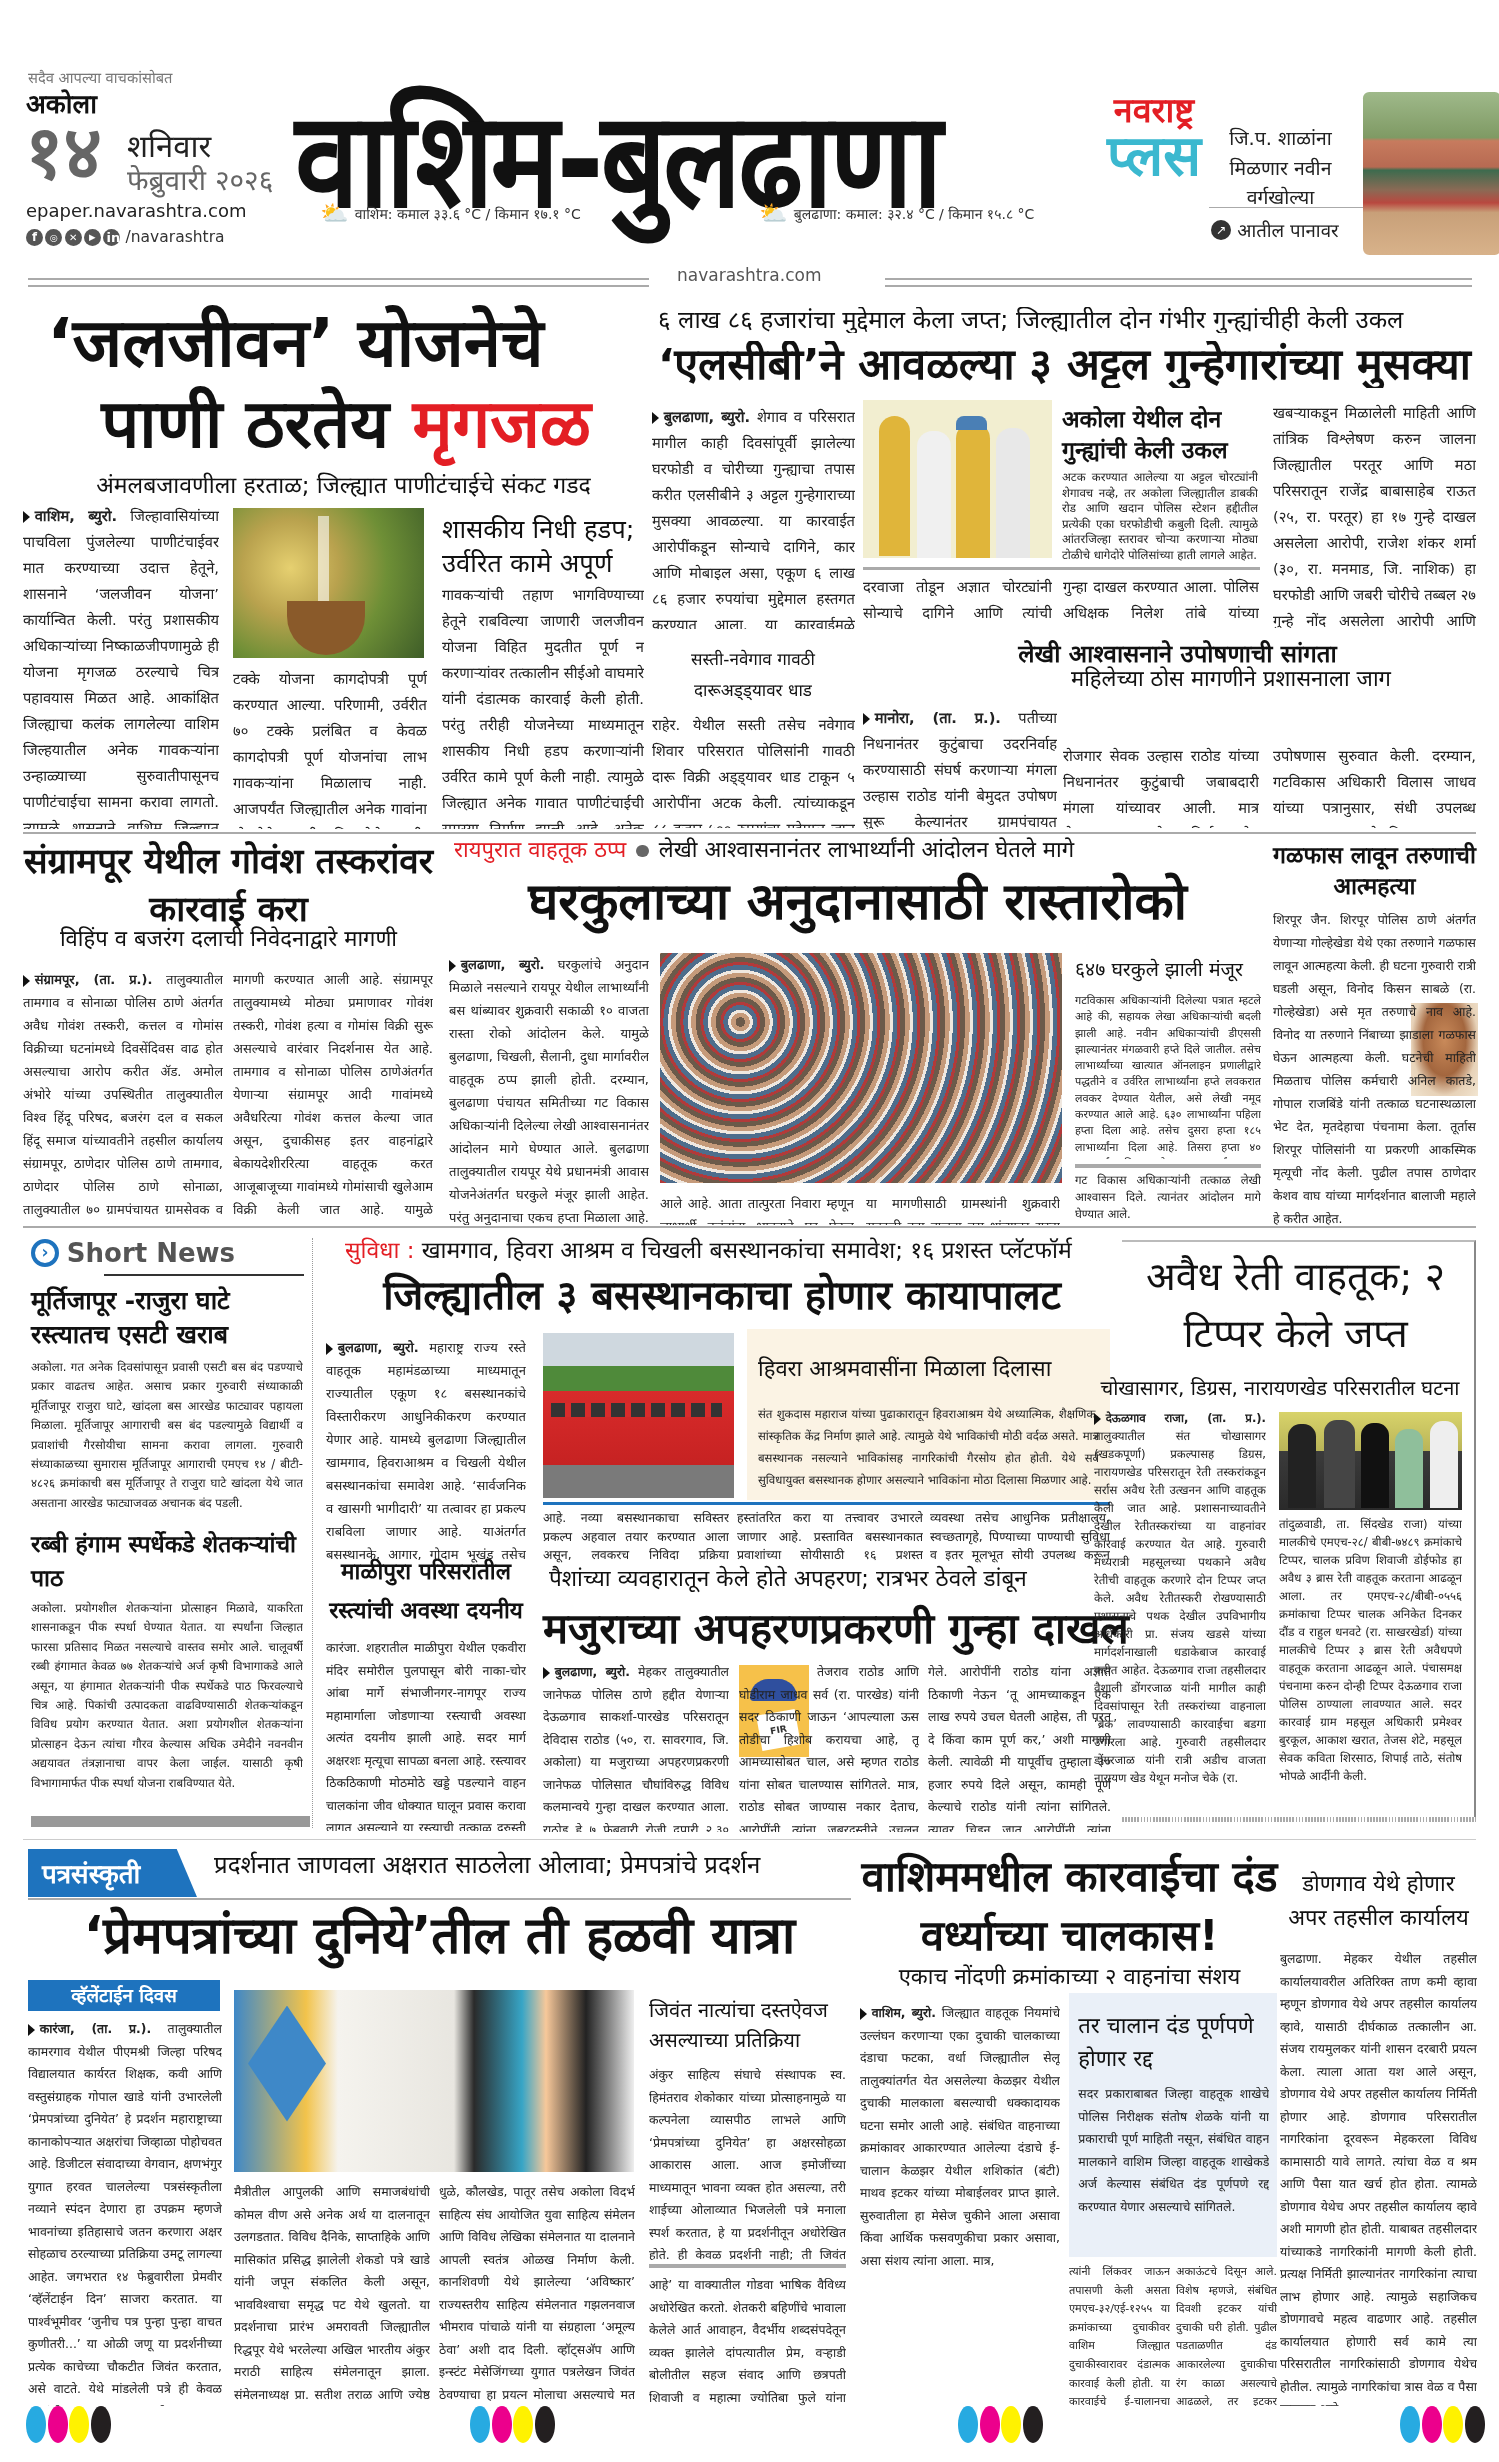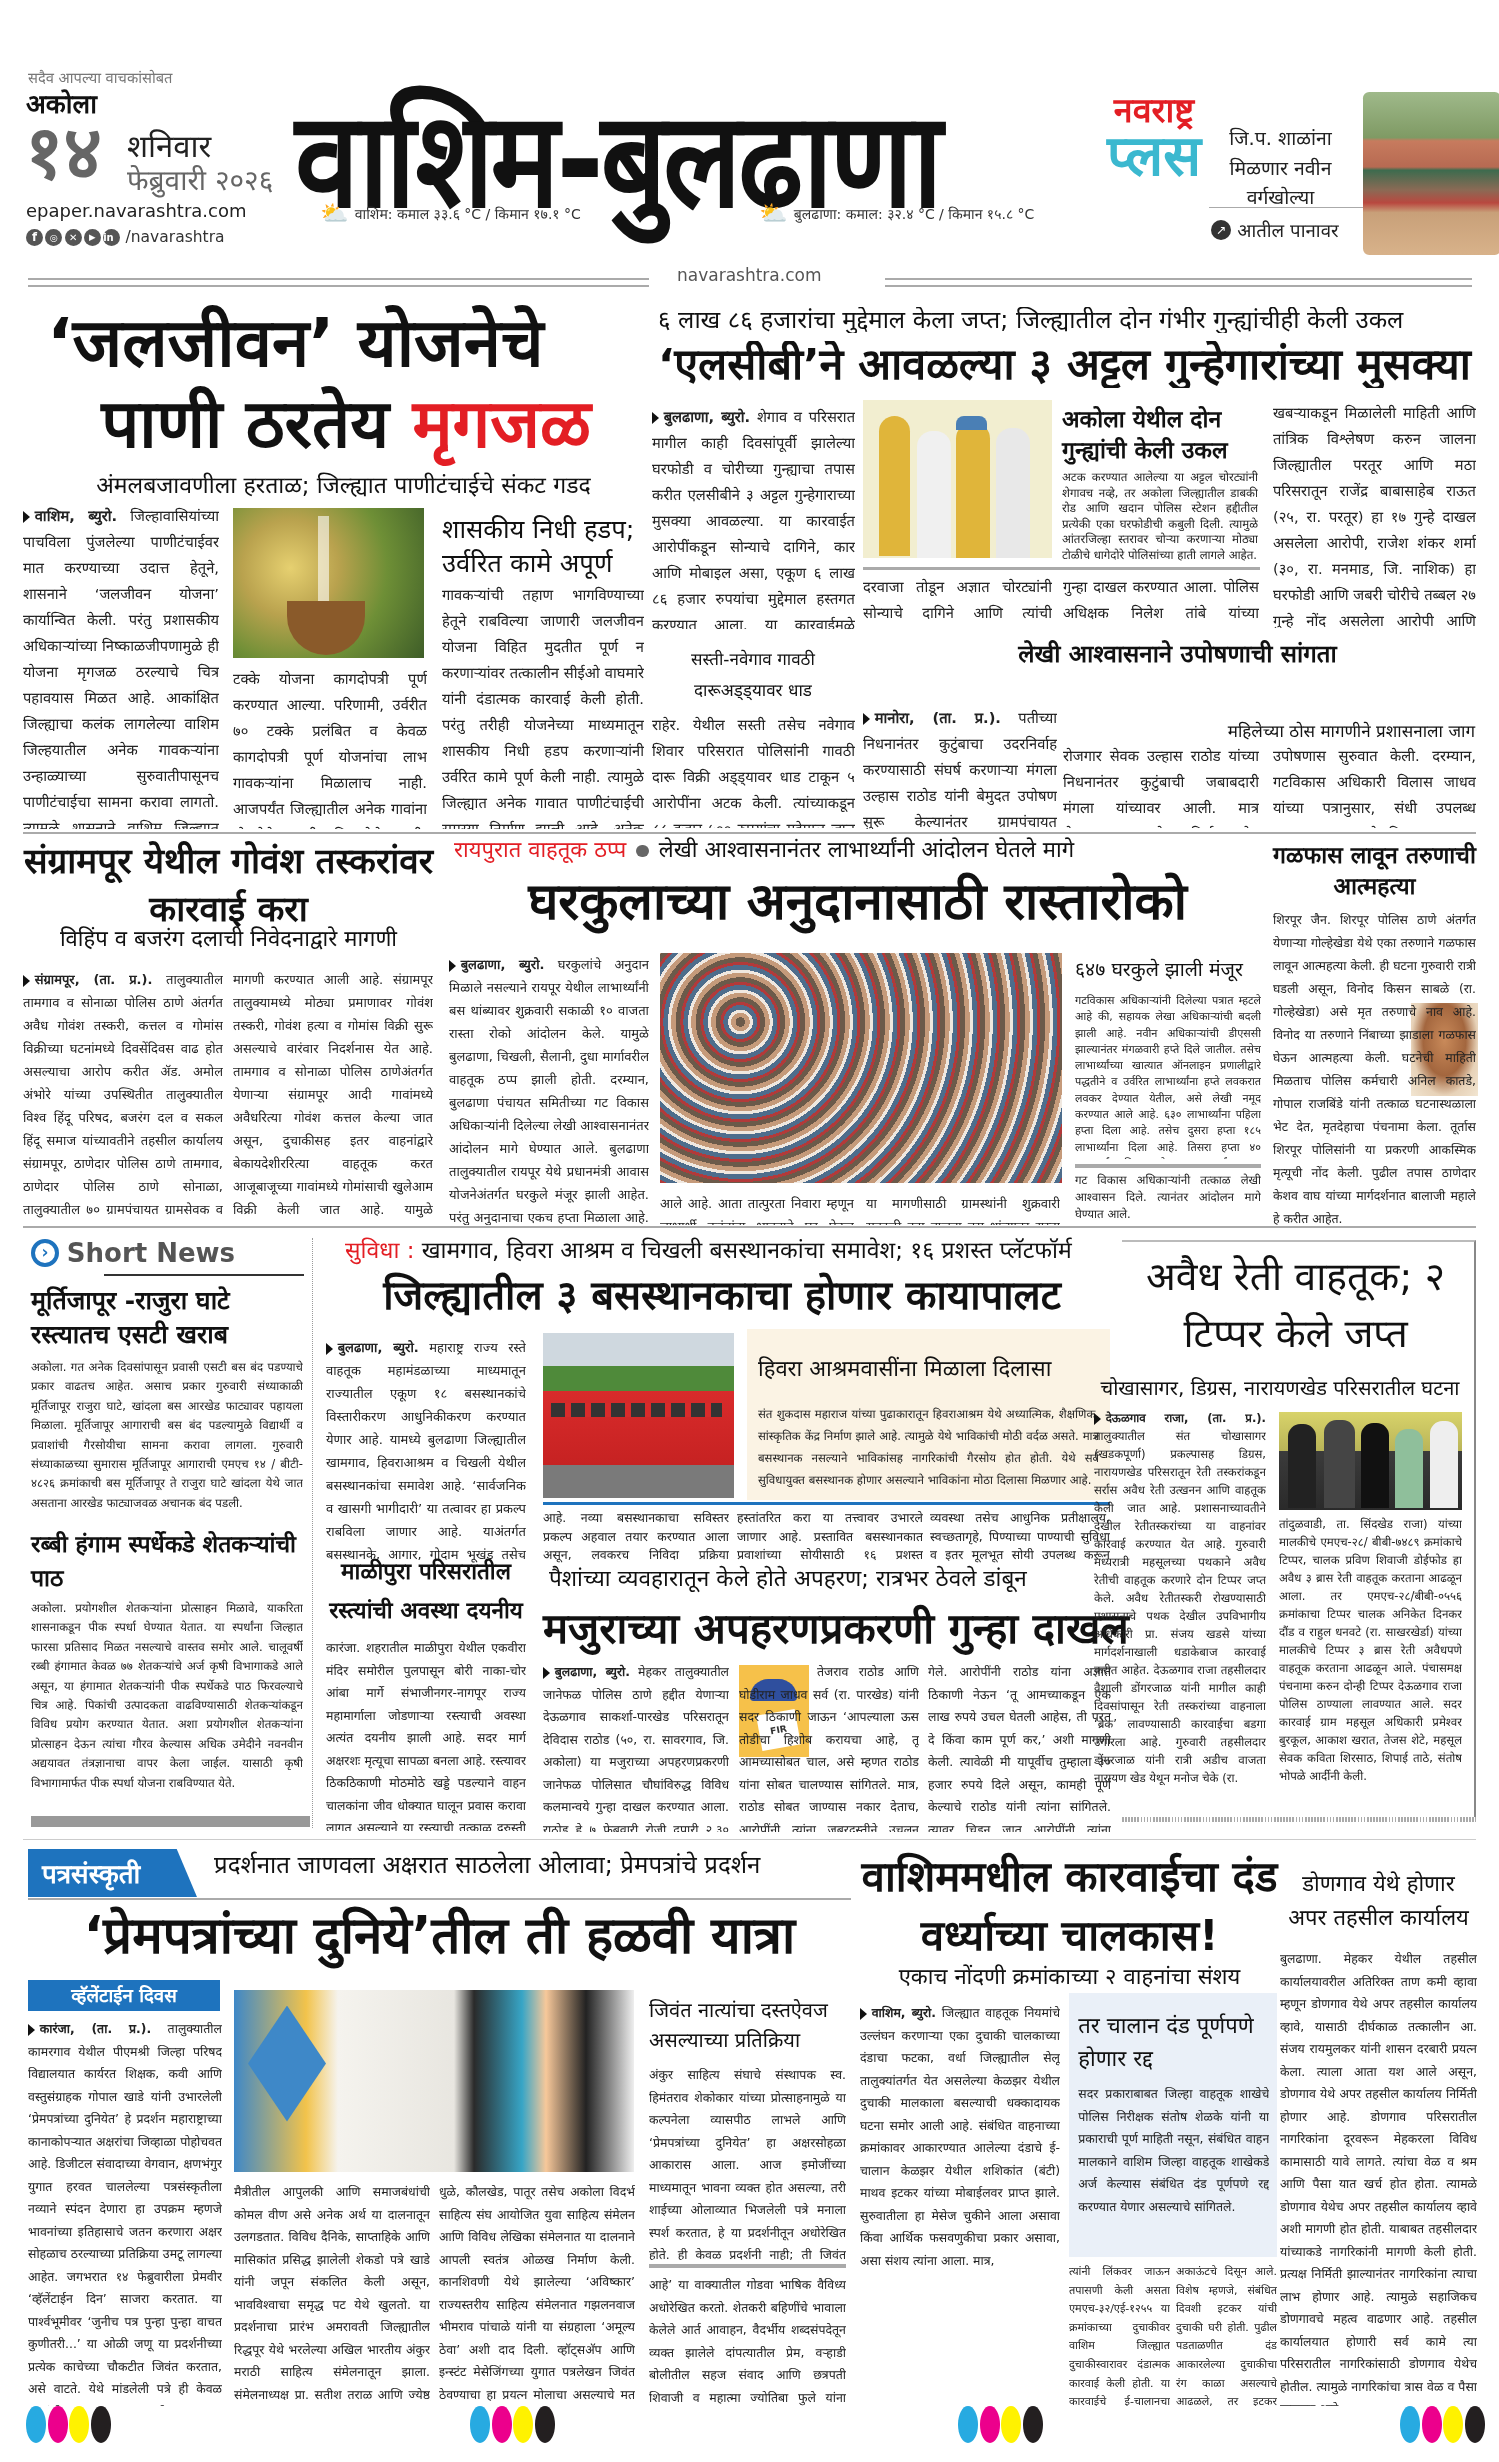--- a/index.html
+++ b/index.html
@@ -26,21 +26,21 @@
   <div class="abs" style="left:26px;top:85px;font-size:26px;font-weight:bold;color:#111">अकोला</div>
   <div class="abs" style="left:25px;top:115px;font-size:74px;font-weight:bold;color:#666;line-height:1">१४</div>
   <div class="abs" style="left:127px;top:124px;font-size:31px;color:#222">शनिवार</div>
   <div class="abs" style="left:127px;top:160px;font-size:28px;color:#666">फेब्रुवारी २०२६</div>
   <div class="abs" style="left:26px;top:200px;font-size:18px;color:#222">epaper.navarashtra.com</div>
   <div class="abs" style="left:26px;top:228px;display:flex;gap:2.3px;align-items:center">
     <span style="width:17px;height:17px;border-radius:50%;background:#555;color:#fff;font-size:11.6px;text-align:center;line-height:17px;font-weight:bold">f</span>
     <span style="width:17px;height:17px;border-radius:50%;background:#555;color:#fff;font-size:9.3px;text-align:center;line-height:17px">◎</span>
     <span style="width:17px;height:17px;border-radius:50%;background:#555;color:#fff;font-size:10px;text-align:center;line-height:17px">✕</span>
     <span style="width:17px;height:17px;border-radius:50%;background:#555;color:#fff;font-size:8.5px;text-align:center;line-height:17px">▶</span>
-    <span style="width:17px;height:17px;border-radius:50%;background:#555;color:#fff;font-size:10px;text-align:left;line-height:17px;font-weight:bold">in</span>
+    <span style="width:17px;height:17px;border-radius:50%;background:#555;color:#fff;font-size:13px;text-align:right;line-height:17px;font-weight:bold">in</span>
     <span style="font-size:15.5px;color:#333;margin-left:3.1px">/navarashtra</span>
   </div>
 
   <div class="abs" style="left:295px;top:76px;width:753px;height:147px;font-size:115px;font-weight:bold;color:#111;letter-spacing:-3.1px;line-height:147px;white-space:nowrap;transform:scaleY(1.15);transform-origin:top left">वाशिम-बुलढाणा</div>
 
   <div class="abs" style="left:320px;top:200px;display:flex;align-items:center;gap:6.2px">
     <span style="font-size:23px;color:#777">⛅</span>
     <span style="font-size:14px;color:#333">वाशिम: कमाल ३३.६ °C / किमान १७.१ °C</span>
   </div>
   <div class="abs" style="left:759px;top:200px;display:flex;align-items:center;gap:6.2px">
@@ -101,21 +101,21 @@
 <div class="abs body-text small" style="left:1062px;top:470px;width:196px;height:92px;font-size:11.6px;line-height:15.5px">अटक करण्यात आलेल्या या अट्टल चोरट्यांनी शेगावच नव्हे, तर अकोला जिल्ह्यातील डाबकी रोड आणि खदान पोलिस स्टेशन हद्दीतील प्रत्येकी एका घरफोडीची कबुली दिली. त्यामुळे आंतरजिल्हा स्तरावर चोऱ्या करणाऱ्या मोठ्या टोळीचे धागेदोरे पोलिसांच्या हाती लागले आहेत.</div>
 <div class="rule" style="left:863px;top:567px;width:397px;height:3.1px"></div>
 <div class="abs body-text" style="left:863px;top:574px;width:189px;height:54px">दरवाजा तोडून अज्ञात चोरट्यांनी सोन्याचे दागिने आणि त्यांची एमएच-४९/सीएच-४९५६ क्रमांकाची कार चोरुन नेली होती. याप्रकरणी शेगाव शहर पोलिसात रविवारी</div>
 <div class="abs body-text" style="left:1063px;top:574px;width:196px;height:54px">गुन्हा दाखल करण्यात आला. पोलिस अधिक्षक निलेश तांबे यांच्या मार्गदर्शनाखाली स्थानिक गुन्हे शाखेने या गुन्ह्याचा समांतर तपास सुरु केला. गुप्त</div>
 <div class="abs body-text" style="left:1273px;top:400px;width:203px;height:228px">खबऱ्याकडून मिळालेली माहिती आणि तांत्रिक विश्लेषण करुन जालना जिल्ह्यातील परतूर आणि मठा परिसरातून राजेंद्र बाबासाहेब राऊत (२५, रा. परतूर) हा १७ गुन्हे दाखल असलेला आरोपी, राजेश शंकर शर्मा (३०, रा. मनमाड, जि. नाशिक) हा घरफोडी आणि जबरी चोरीचे तब्बल २७ गुन्हे नोंद असलेला आरोपी आणि श्रीराम सोमनाथ सोनवणे (२०, रा. वैजापूर, जि. संभाजीनगर) हा ८ मोटरसायकल चोरीचे गुन्हे दाखल असलेला आरोपी, असे तीन आरोपी पथकाने ताब्यात घेतले.</div>
 
 <div class="abs hl" style="left:656px;top:644px;width:194px;font-size:17px;font-weight:normal;line-height:31px;text-align:center">सस्ती-नवेगाव गावठी दारूअड्ड्यावर धाड</div>
 <div class="abs body-text" style="left:652px;top:712px;width:203px;height:116px">राहेर. येथील सस्ती तसेच नवेगाव शिवार परिसरात पोलिसांनी गावठी दारू विक्री अड्ड्यावर धाड टाकून ५ आरोपींना अटक केली. त्यांच्याकडून ८८ हजार ५०० रुपयांचा मुद्देमाल जप्त करण्यात आला. ही कारवाई चान्नी पोलिसांनी सस्ती तसेच नवेगाव शिवार परिसरात केली.</div>
 
 <div class="abs hl" style="left:871px;top:641px;width:613px;font-size:24px;white-space:nowrap;text-align:center">लेखी आश्वासनाने उपोषणाची सांगता</div>
-<div class="abs hl" style="left:1071px;top:722px;width:404px;font-size:17px;font-weight:normal;white-space:nowrap;text-align:right">महिलेच्या ठोस मागणीने प्रशासनाला जाग</div>
+<div class="abs hl" style="left:1071px;top:667px;width:404px;font-size:22px;font-weight:normal;white-space:nowrap;text-align:left">महिलेच्या ठोस मागणीने प्रशासनाला जाग</div>
 <div class="abs body-text" style="left:863px;top:705px;width:194px;height:124px">
   <span class="tri"></span><span class="dateline">मानोरा, (ता. प्र.).</span>
   <span>पतीच्या निधनानंतर कुटुंबाचा उदरनिर्वाह करण्यासाठी संघर्ष करणाऱ्या मंगला उल्हास राठोड यांनी बेमुदत उपोषण सुरू केल्यानंतर ग्रामपंचायत प्रशासनात खळबळ उडाली. अखेर लेखी आश्वासन मिळाल्यानंतर त्यांनी उपोषण मागे घेतले. आसोला ग्रामपंचायतीतील</span>
 </div>
 <div class="abs body-text" style="left:1063px;top:743px;width:196px;height:85px">रोजगार सेवक उल्हास राठोड यांच्या निधनानंतर कुटुंबाची जबाबदारी मंगला यांच्यावर आली. मात्र रोजगाराबाबत ठोस निर्णय होत नसल्याने त्यांनी मंगळवारपासून पंचायत समिती कार्यालयासमोर बेमुदत</div>
 <div class="abs body-text" style="left:1273px;top:743px;width:203px;height:85px">उपोषणास सुरुवात केली. दरम्यान, गटविकास अधिकारी विलास जाधव यांच्या पत्रानुसार, संधी उपलब्ध झाल्यास प्राधान्याने विचार करण्यात येईल, असे लेखी आश्वासन देण्यात आले.</div>
 
 <div class="rule" style="left:23px;top:832px;width:1453px;height:1.6px"></div>
 
 <div class="abs hl" style="left:23px;top:837px;width:411px;font-size:35px;line-height:48px;text-align:center">संग्रामपूर येथील गोवंश तस्करांवर कारवाई करा</div>

